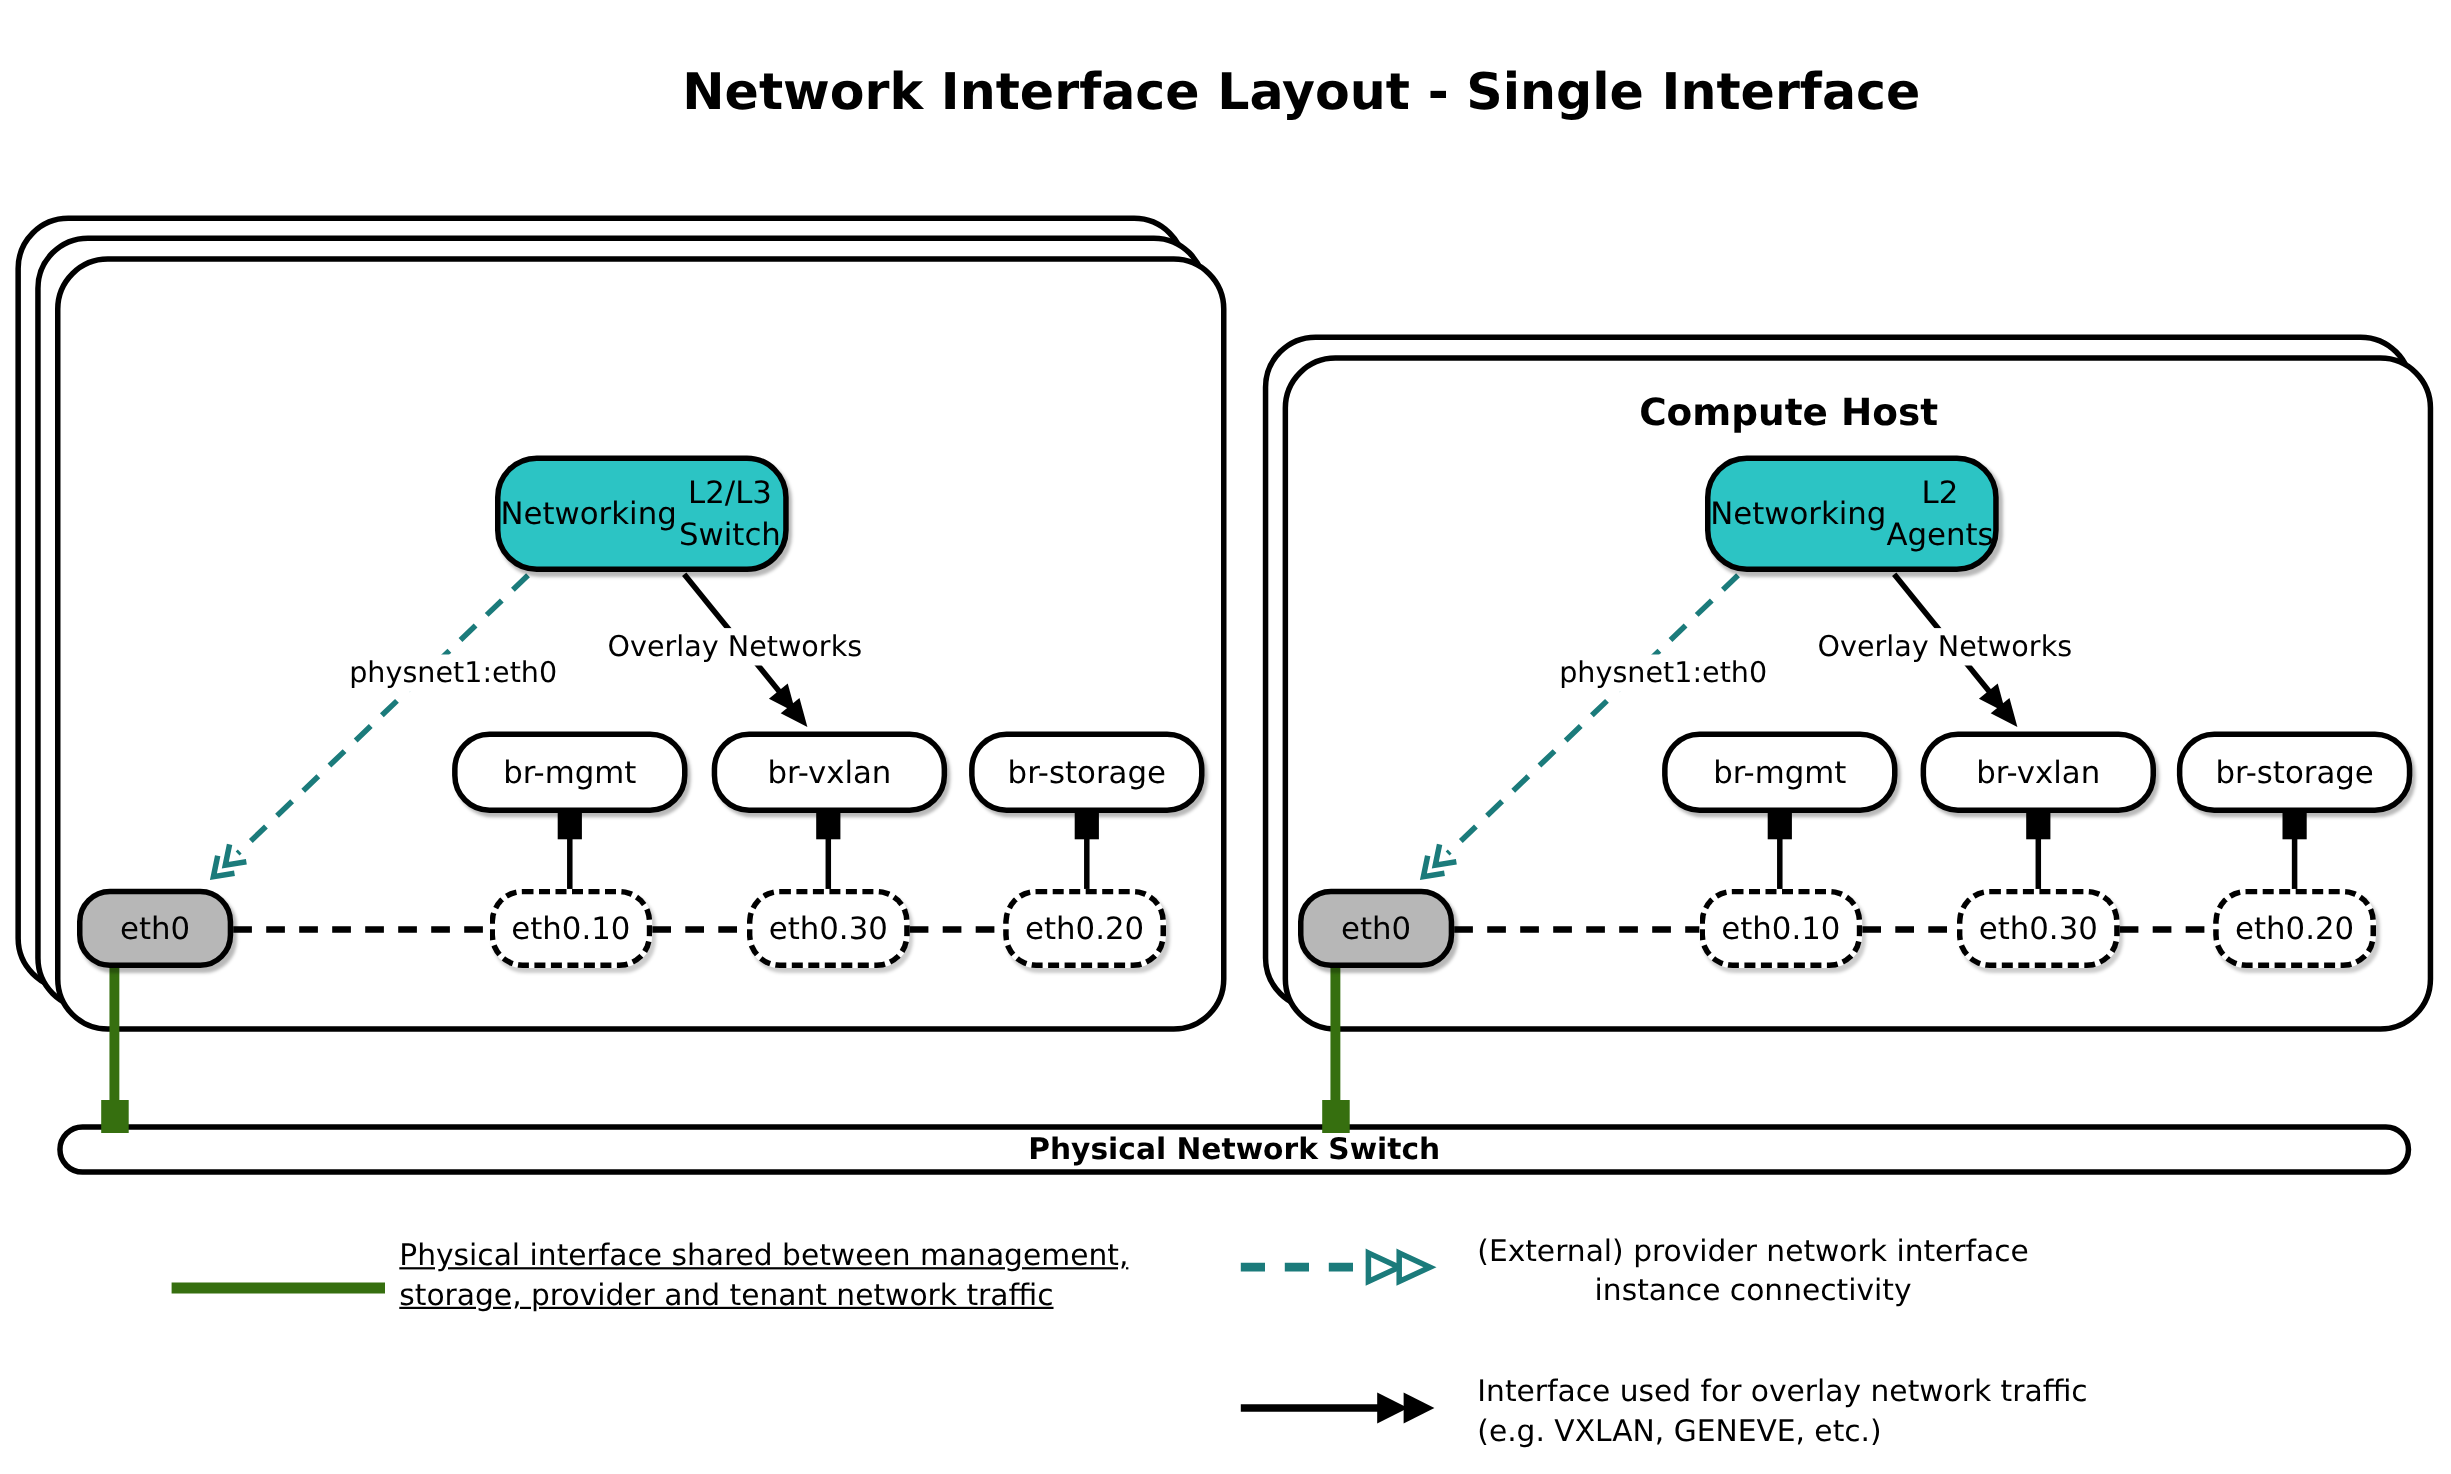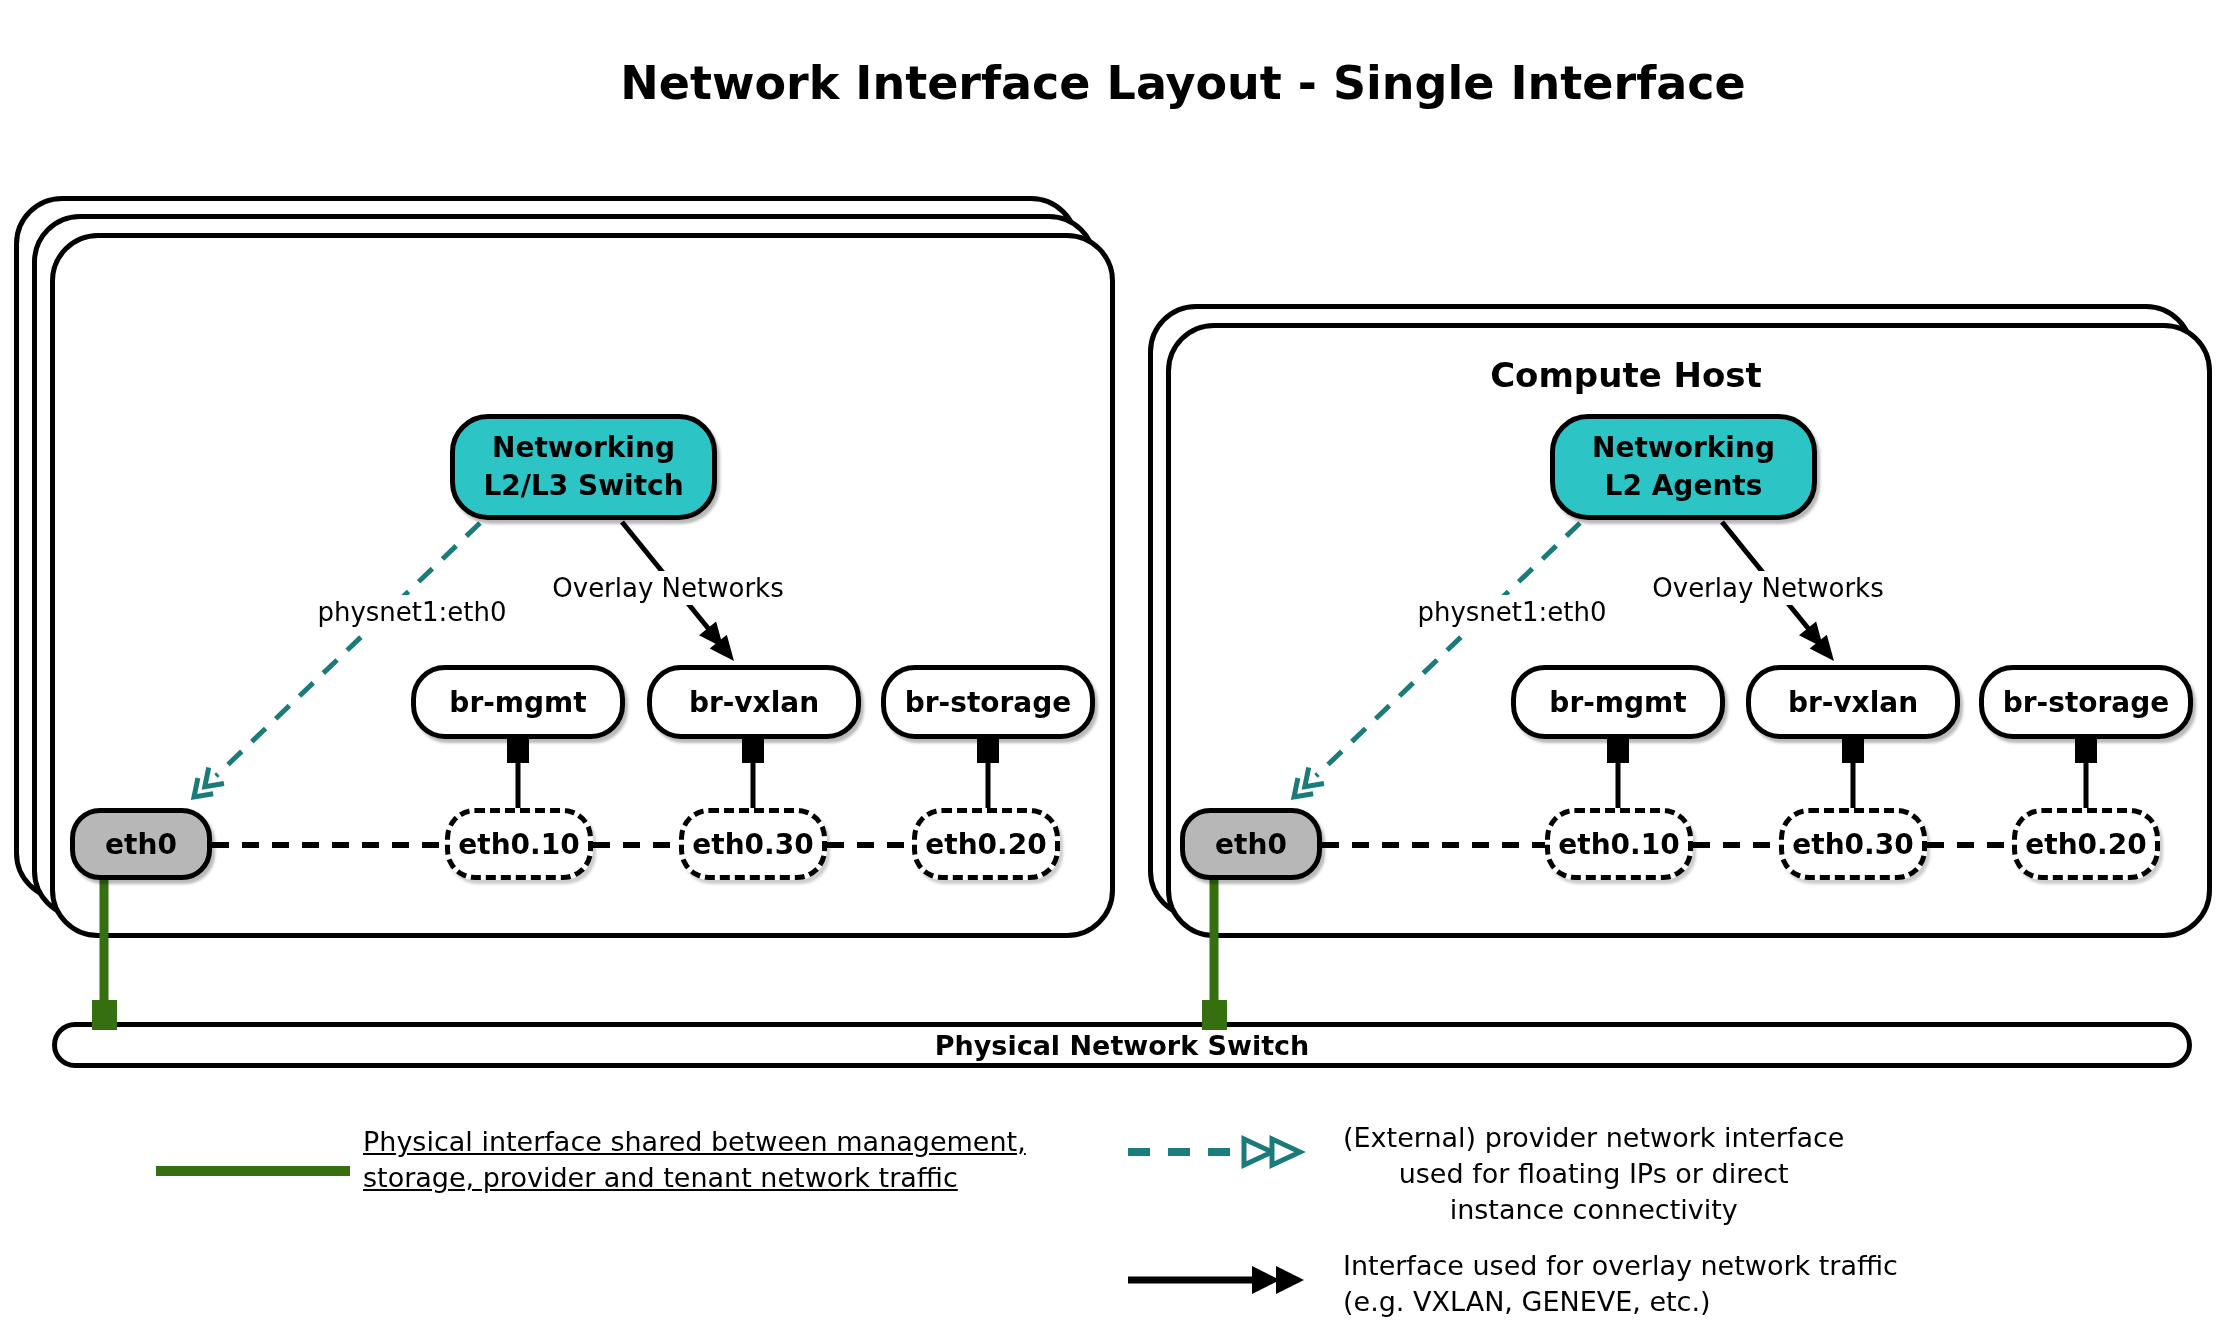--- a/index.html
+++ b/index.html
@@ -45,29 +45,28 @@
   .host-title {
     position: absolute;
     text-align: center;
     font-size: 34px; font-weight: bold;
     line-height: 54px;
   }
 
   
   .node {
     position: absolute;
-    display: flex; flex-direction: column;
+    display: flex; 
     align-items: center; justify-content: center;
     background: #ffffff;
     border: 5px solid var(--ink);
     border-radius: 34px;
     font-size: 28px;
     text-align: center;
     box-shadow: 3px 4px 3px rgba(0,0,0,0.28);
-    font-weight: bold;
   }
   .agent {
     background: var(--teal-fill);
     border-radius: 38px;
     line-height: 38px;
   }
   .eth { background: var(--gray-fill); border-radius: 30px; }
   .vlan {
     border: 5px dashed var(--ink);
     border-radius: 30px;
@@ -252,21 +251,20 @@
     <div class="node vlan" style="left:1545px; top:808px; width:148px; height:72px;">eth0.10</div>
     <div class="node vlan" style="left:1779px; top:808px; width:148px; height:72px;">eth0.30</div>
     <div class="node vlan" style="left:2012px; top:808px; width:148px; height:72px;">eth0.20</div>
 
     <div class="legend-text" style="left:363px; top:1124px;text-decoration:underline;">
       <div>Physical interface shared between management,</div>
       <div>storage, provider and tenant network traffic</div>
     </div>
     <div class="legend-text" style="left:1343px; top:1120px;text-align:center;">
       <div>(External) provider network interface</div>
-      <div>used for floating IPs or direct</div>
       <div>instance connectivity</div>
     </div>
     <div class="legend-text" style="left:1343px; top:1248px;">
       <div>Interface used for overlay network traffic</div>
       <div>(e.g. VXLAN, GENEVE, etc.)</div>
     </div>
 
   </div>
 </div>
 

